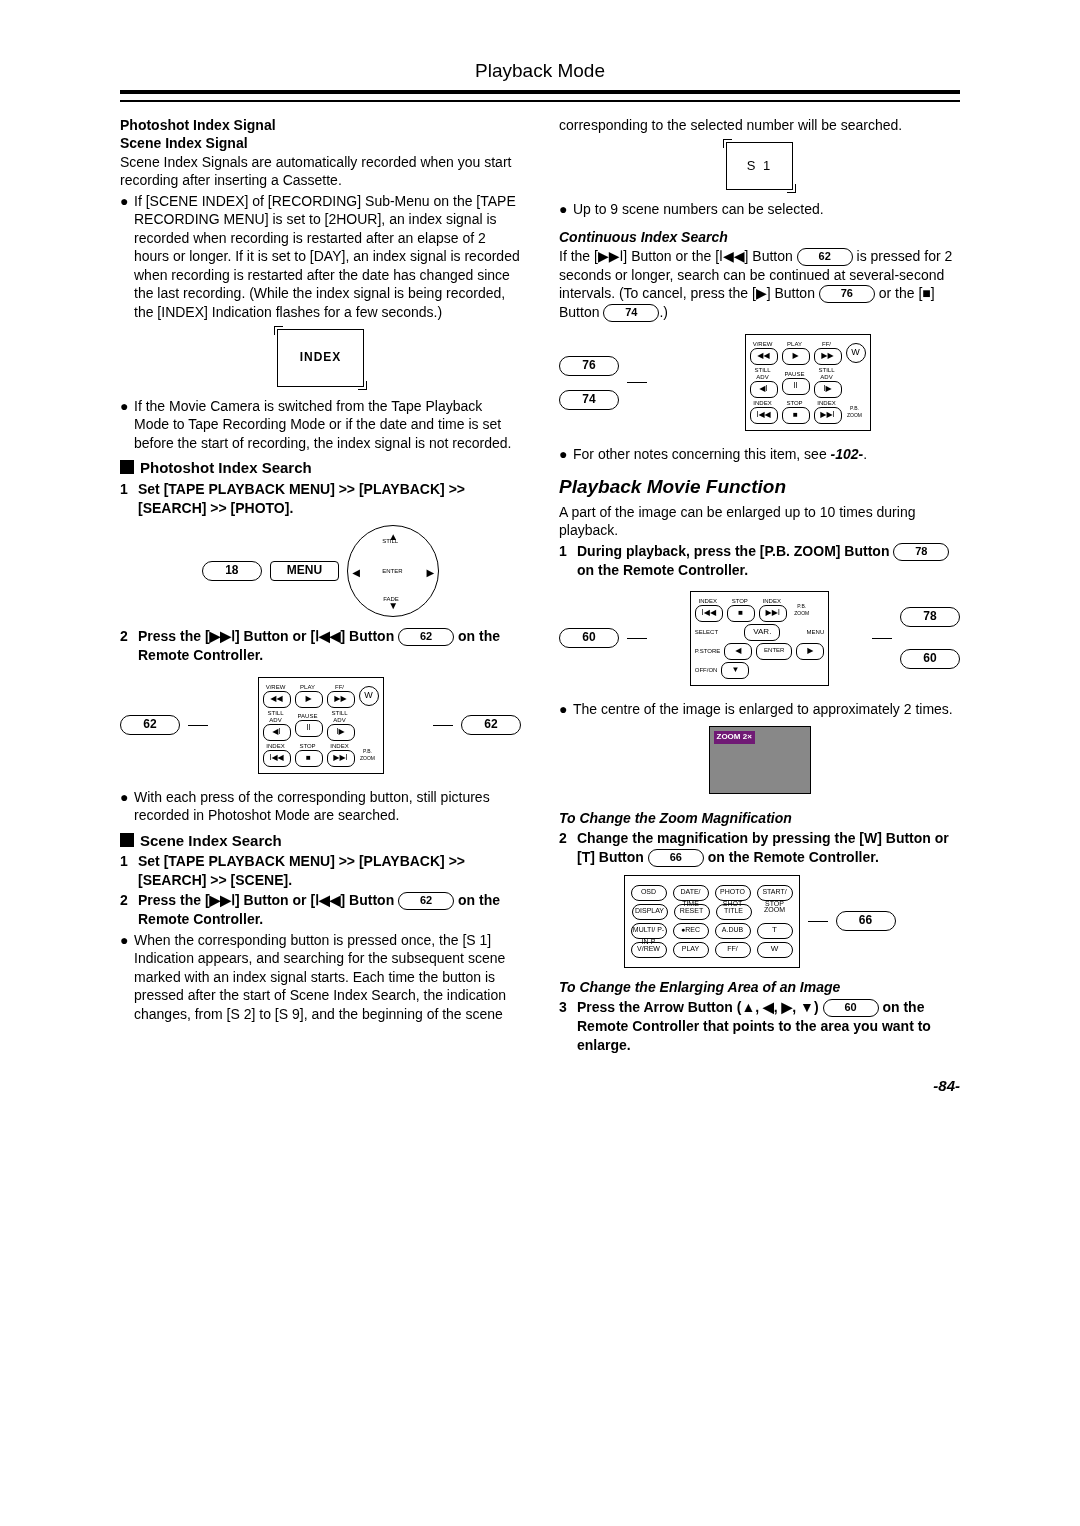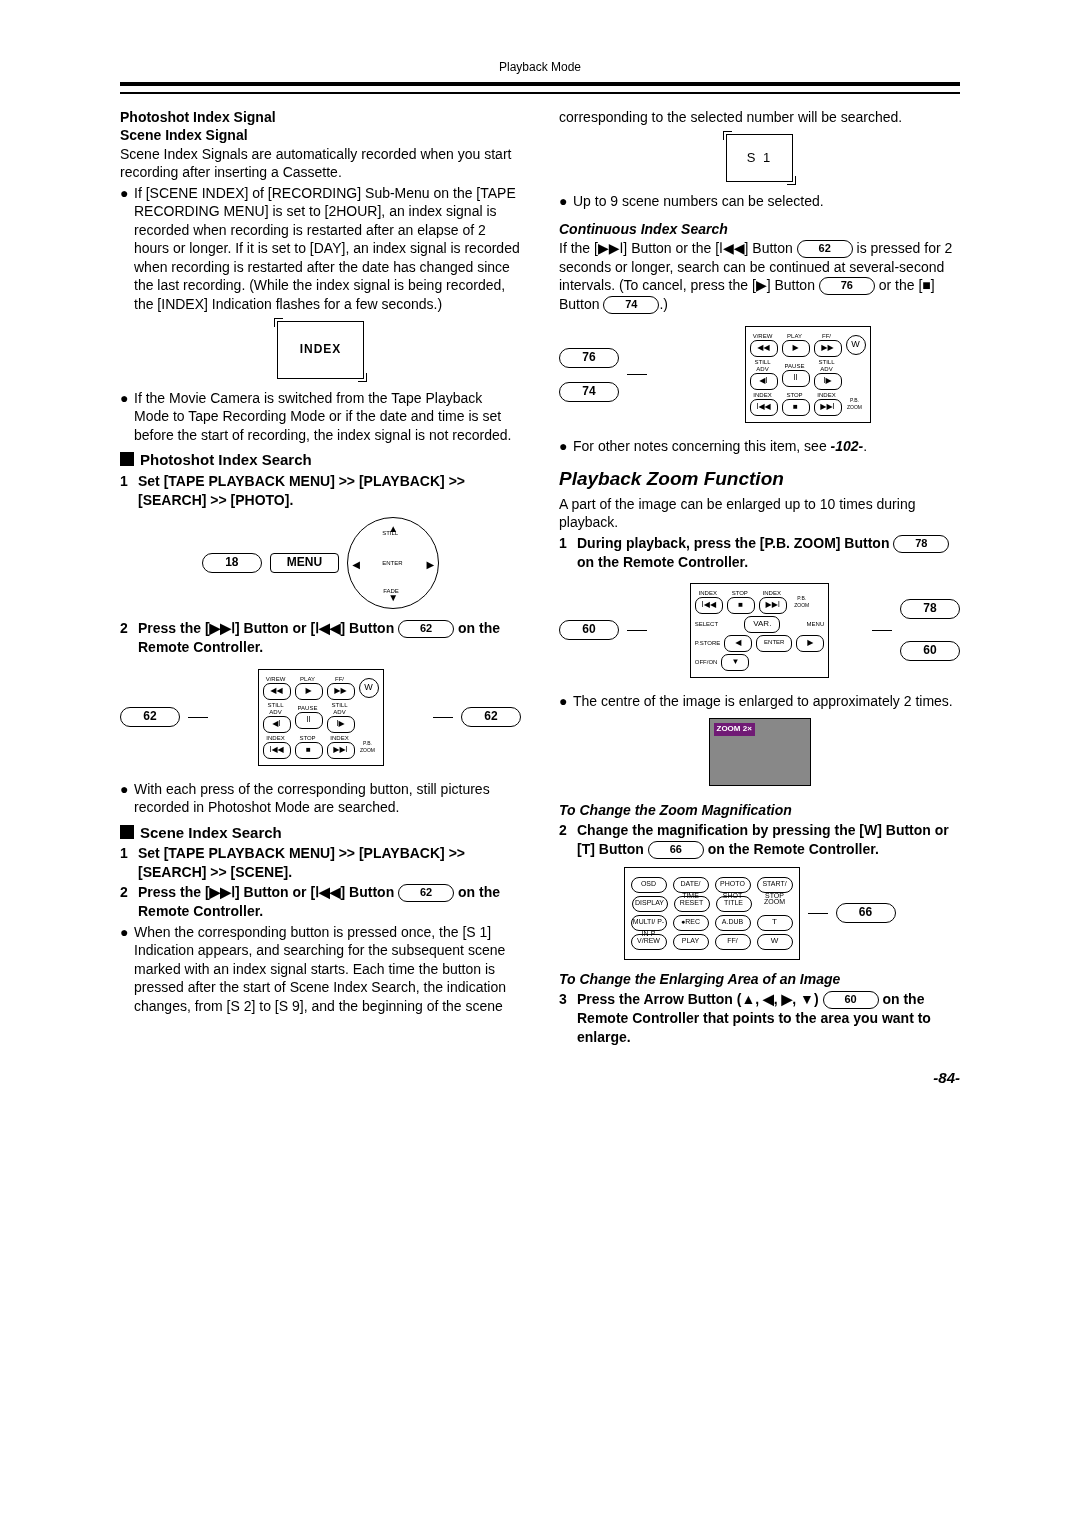--- a/index.html
+++ b/index.html
@@ -11,21 +11,21 @@
     color: #000;
   }
   .page {
     width: 960px;
     margin: 0 auto;
     padding: 60px;
     box-sizing: border-box;
   }
   .header-area {
     text-align: center;
-    font-size: 12px;
+    font-size: 19px;
     margin-bottom: 8px;
   }
   .top-rule {
     border-top: 4px solid #000;
     border-bottom: 2px solid #000;
     height: 6px;
     margin-bottom: 14px;
   }
   .columns {
     display: flex;
@@ -445,21 +445,21 @@
         </div>
       </div>
 
       <div class="bullet">
         <div class="dot">●</div>
         <div class="txt">
           <span>For other notes concerning this item, see </span><span class="italic-bold">-102-</span><span>.</span>
         </div>
       </div>
 
-      <div class="section-h">Playback Zoom Function</div>
+      <div class="section-h">Playback Movie Function</div>
       <div>A part of the image can be enlarged up to 10 times during playback.</div>
 
       <div class="num-step">
         <div class="n">1</div>
         <div class="t">
           <span>During playback, press the [P.B. ZOOM] Button</span>
           <span class="ref-num">78</span>
           <span>on the Remote Controller.</span>
         </div>
       </div>

